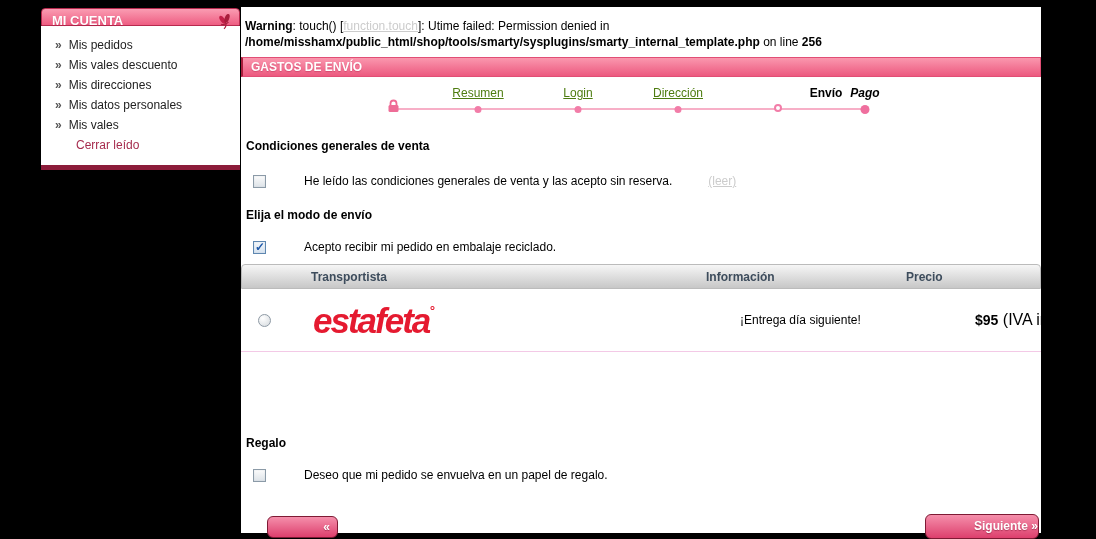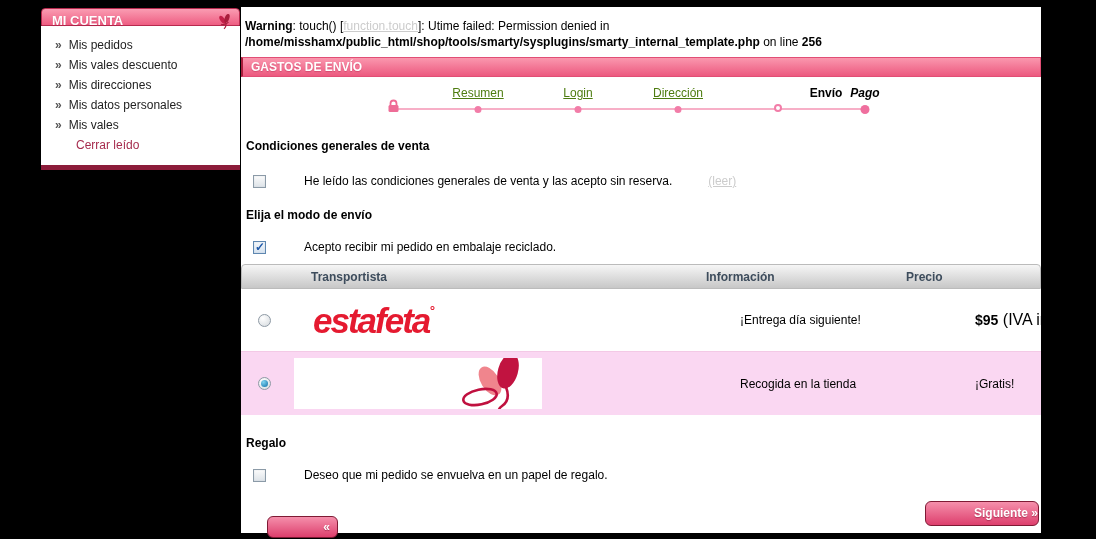--- a/index.html
+++ b/index.html
@@ -137,21 +137,21 @@
   .btn {
     position:absolute; color:#fff; font-weight:bold; font-size:12px;
     background:linear-gradient(#f58fab, #dd3f6d);
     border:1px solid #7e1a34; border-radius:6px;
     text-align:center; cursor:pointer;
     text-shadow:0 1px 1px rgba(120,15,45,.5);
     z-index:5;
     padding-left:48px;
   }
   .btn-prev { left:26px; top:509px; width:71px; height:22px; line-height:20px; }
-  .btn-next { left:684px; top:494px; width:114px; height:25px; line-height:23px; }
+  .btn-next { left:684px; top:507px; width:114px; height:25px; line-height:23px; }
 </style>
 </head>
 <body>
 
 <div class="sidebar">
   <div class="sidebar-header">
     <span>MI CUENTA</span>
     <span class="flower">
       <svg width="18" height="18" viewBox="0 0 24 24">
         <ellipse cx="10" cy="9" rx="3" ry="6" fill="#c22048" transform="rotate(-35 10 9)"></ellipse>
@@ -240,35 +240,20 @@
       <div class="cell-carrier">
         <span class="radio"></span>
         <span class="estafeta"><span>estafeta</span><sup>°</sup></span>
       </div>
       <div>¡Entrega día siguiente!</div>
       <div>
         <span class="price-strong">$95</span><span class="price-note"> (IVA incl.)</span>
       </div>
     </div>
 
-    <div class="tbl-row selected">
-      <div class="cell-carrier">
-        <span class="radio selected"></span>
-        <span class="store-box">
-          <svg width="100" height="60" viewBox="0 0 100 60">
-            <ellipse cx="48" cy="27" rx="9" ry="16" fill="#f0858d" transform="rotate(-32 48 27)"></ellipse>
-            <ellipse cx="66" cy="17" rx="10" ry="18" fill="#c11340" transform="rotate(16 66 17)"></ellipse>
-            <ellipse cx="38" cy="43" rx="17" ry="7.5" fill="none" stroke="#c0103f" stroke-width="2.6" transform="rotate(-12 38 43)"></ellipse>
-            <path d="M64 33 q5 13 -4 19 q-7 5 2 8" fill="none" stroke="#c0103f" stroke-width="2.6"></path>
-          </svg>
-        </span>
-      </div>
-      <div>Recogida en la tienda</div>
-      <div>¡Gratis!</div>
-    </div>
   </div>
 
   <div class="h-sec" style="top:429px">Regalo</div>
   <div class="cb-row" style="top:461px">
     <span class="checkbox"></span>
     <span>Deseo que mi pedido se envuelva en un papel de regalo.</span>
   </div>
 
   <div class="btn btn-prev">« Anterior</div>
   <div class="btn btn-next">Siguiente »</div>

